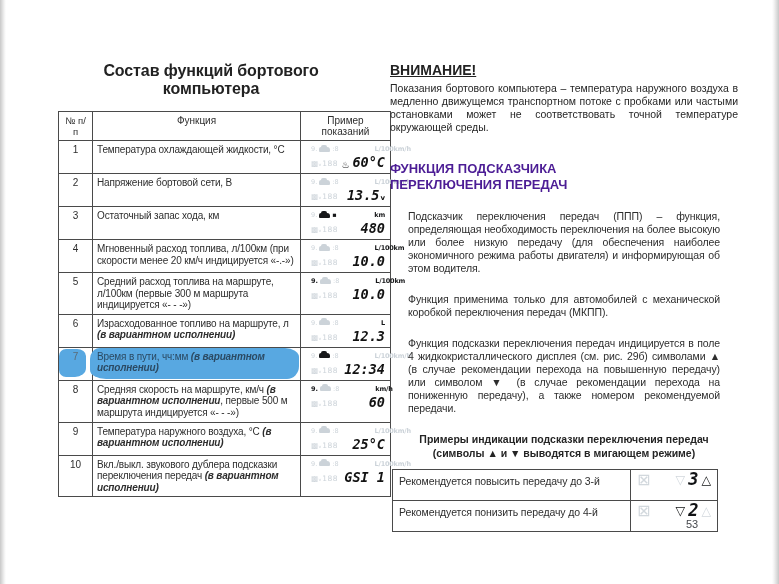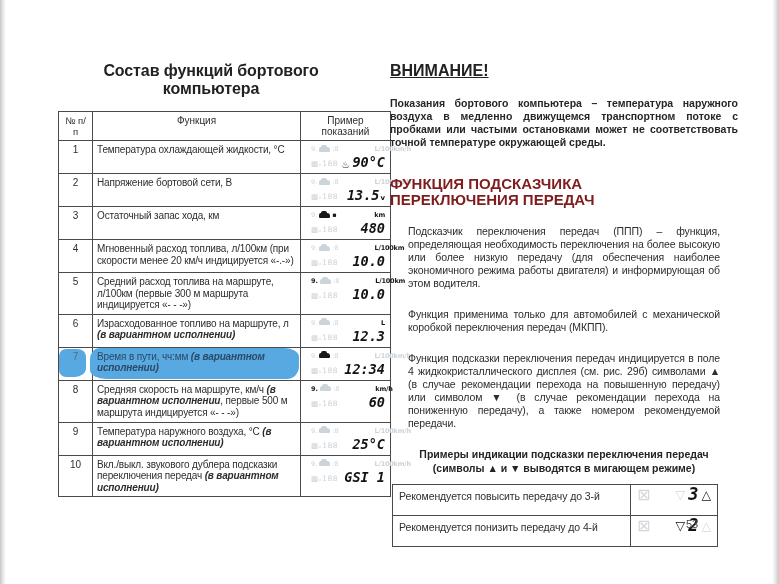--- a/index.html
+++ b/index.html
@@ -45,23 +45,23 @@
   .car-ghost{background:#ccd3d9;}
   .lcd-main{display:flex;align-items:flex-end;justify-content:flex-end;gap:1px;margin-top:1px;position:relative;height:16px;}
   .gm{position:absolute;left:0;bottom:2px;font-size:7.5px;letter-spacing:0.5px;}
   .thermo{font-size:9px;line-height:10px;margin-right:2px;}
   .lcd-val{font-family:"DejaVu Sans Mono",monospace;font-style:italic;font-weight:bold;
         font-size:13.5px;line-height:15px;color:#121212;white-space:nowrap;}
   .lcd-sub{font-size:7px;font-weight:bold;color:#121212;margin-bottom:1px;}
 
   
   .right-col{position:absolute;left:390px;top:62px;width:348px;}
-  .attn-title{font-size:16px;font-weight:bold;text-decoration:underline;color:#222;margin:0 0 17px 0;}
-  .attn-body{font-size:10.5px;line-height:13px;font-weight:bold;text-align:justify;color:#262626;margin:0;}
-  .sec-title{font-size:15px;line-height:15.5px;font-weight:bold;color:#7f1d1d;margin:27px 0 13px 0;}
+  .attn-title{font-size:14px;font-weight:bold;text-decoration:underline;color:#222;margin:0 0 4px 0;}
+  .attn-body{font-size:10.5px;line-height:13px;font-weight:normal;text-align:justify;color:#262626;margin:0;}
+  .sec-title{font-size:13px;line-height:15.5px;font-weight:bold;color:#4c1d95;margin:27px 0 13px 0;}
   .para{font-size:10.5px;line-height:13px;text-align:justify;color:#2d2d2d;margin:18px;letter-spacing:-0.1px;}
   .ex-title{font-size:10.5px;line-height:13.5px;font-weight:bold;text-align:center;color:#242424;margin:16px 0 0 0;}
   table.gear{border-collapse:collapse;table-layout:fixed;width:313px;margin:9px 0 16px 2px;}
   table.gear td{border:1px solid #4a4a4a;vertical-align:top;}
   td.g-text{width:225px;font-size:10.5px;padding:5px 6px 13px 6px;letter-spacing:-0.1px;}
   td.g-disp{width:86px;vertical-align:middle;padding:0;}
   .gear-disp{display:flex;align-items:center;padding:0 6px;gap:3px;font-family:"DejaVu Sans",sans-serif;}
   .gear-ghost-box{font-size:16px;line-height:16px;color:#d2d8dd;margin-right:auto;}
   .tri{font-weight:bold;font-size:12.5px;line-height:14px;}
   .tri-dark{color:#101214;}
@@ -99,21 +99,21 @@
                   <span class="lcd-cluster">
                     <span class="g-ghost">9.</span>
                     <span class="car-glyph car-ghost"></span>
                     <span class="g-ghost">:8</span>
                   </span>
                   <span class="g-ghost lbl">L/100km/h</span>
                 </div>
                 <div class="lcd-main">
                   <span class="g-ghost gm">▩ᵥ188</span>
                   <span class="g-dark thermo">♨</span>
-                  <span class="lcd-val">90°C</span>
+                  <span class="lcd-val">60°C</span>
                 </div>
               </div>
             </td>
           </tr>
           <tr>
             <td class="c-num"><span class="num-text">2</span></td>
             <td class="c-func">
               <div class="func-text"><span class="seg-n">Напряжение бортовой сети, В</span></div>
             </td>
             <td class="c-ex">

